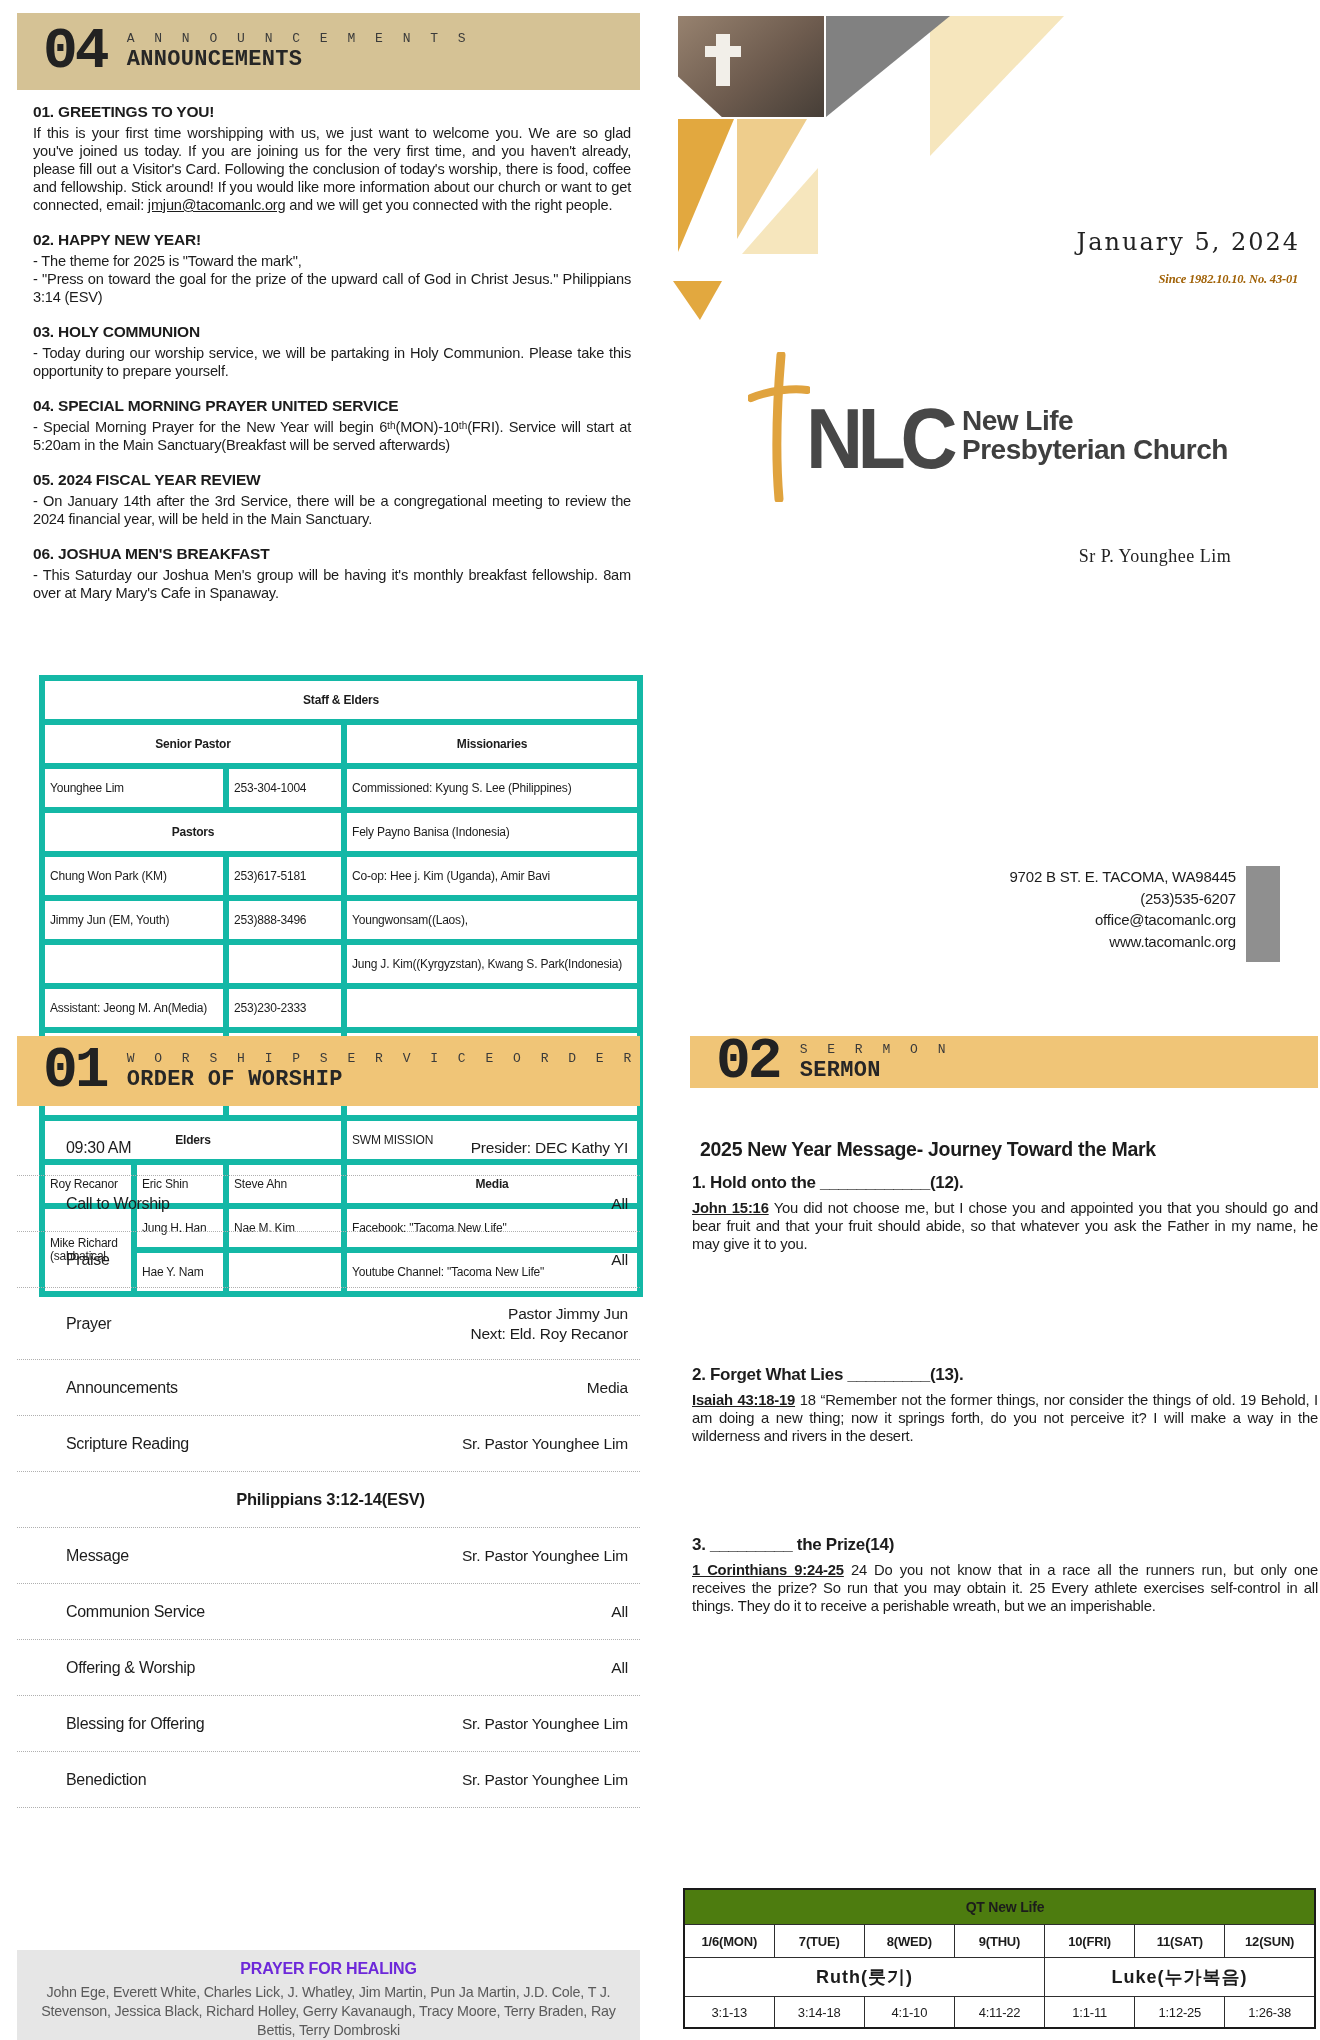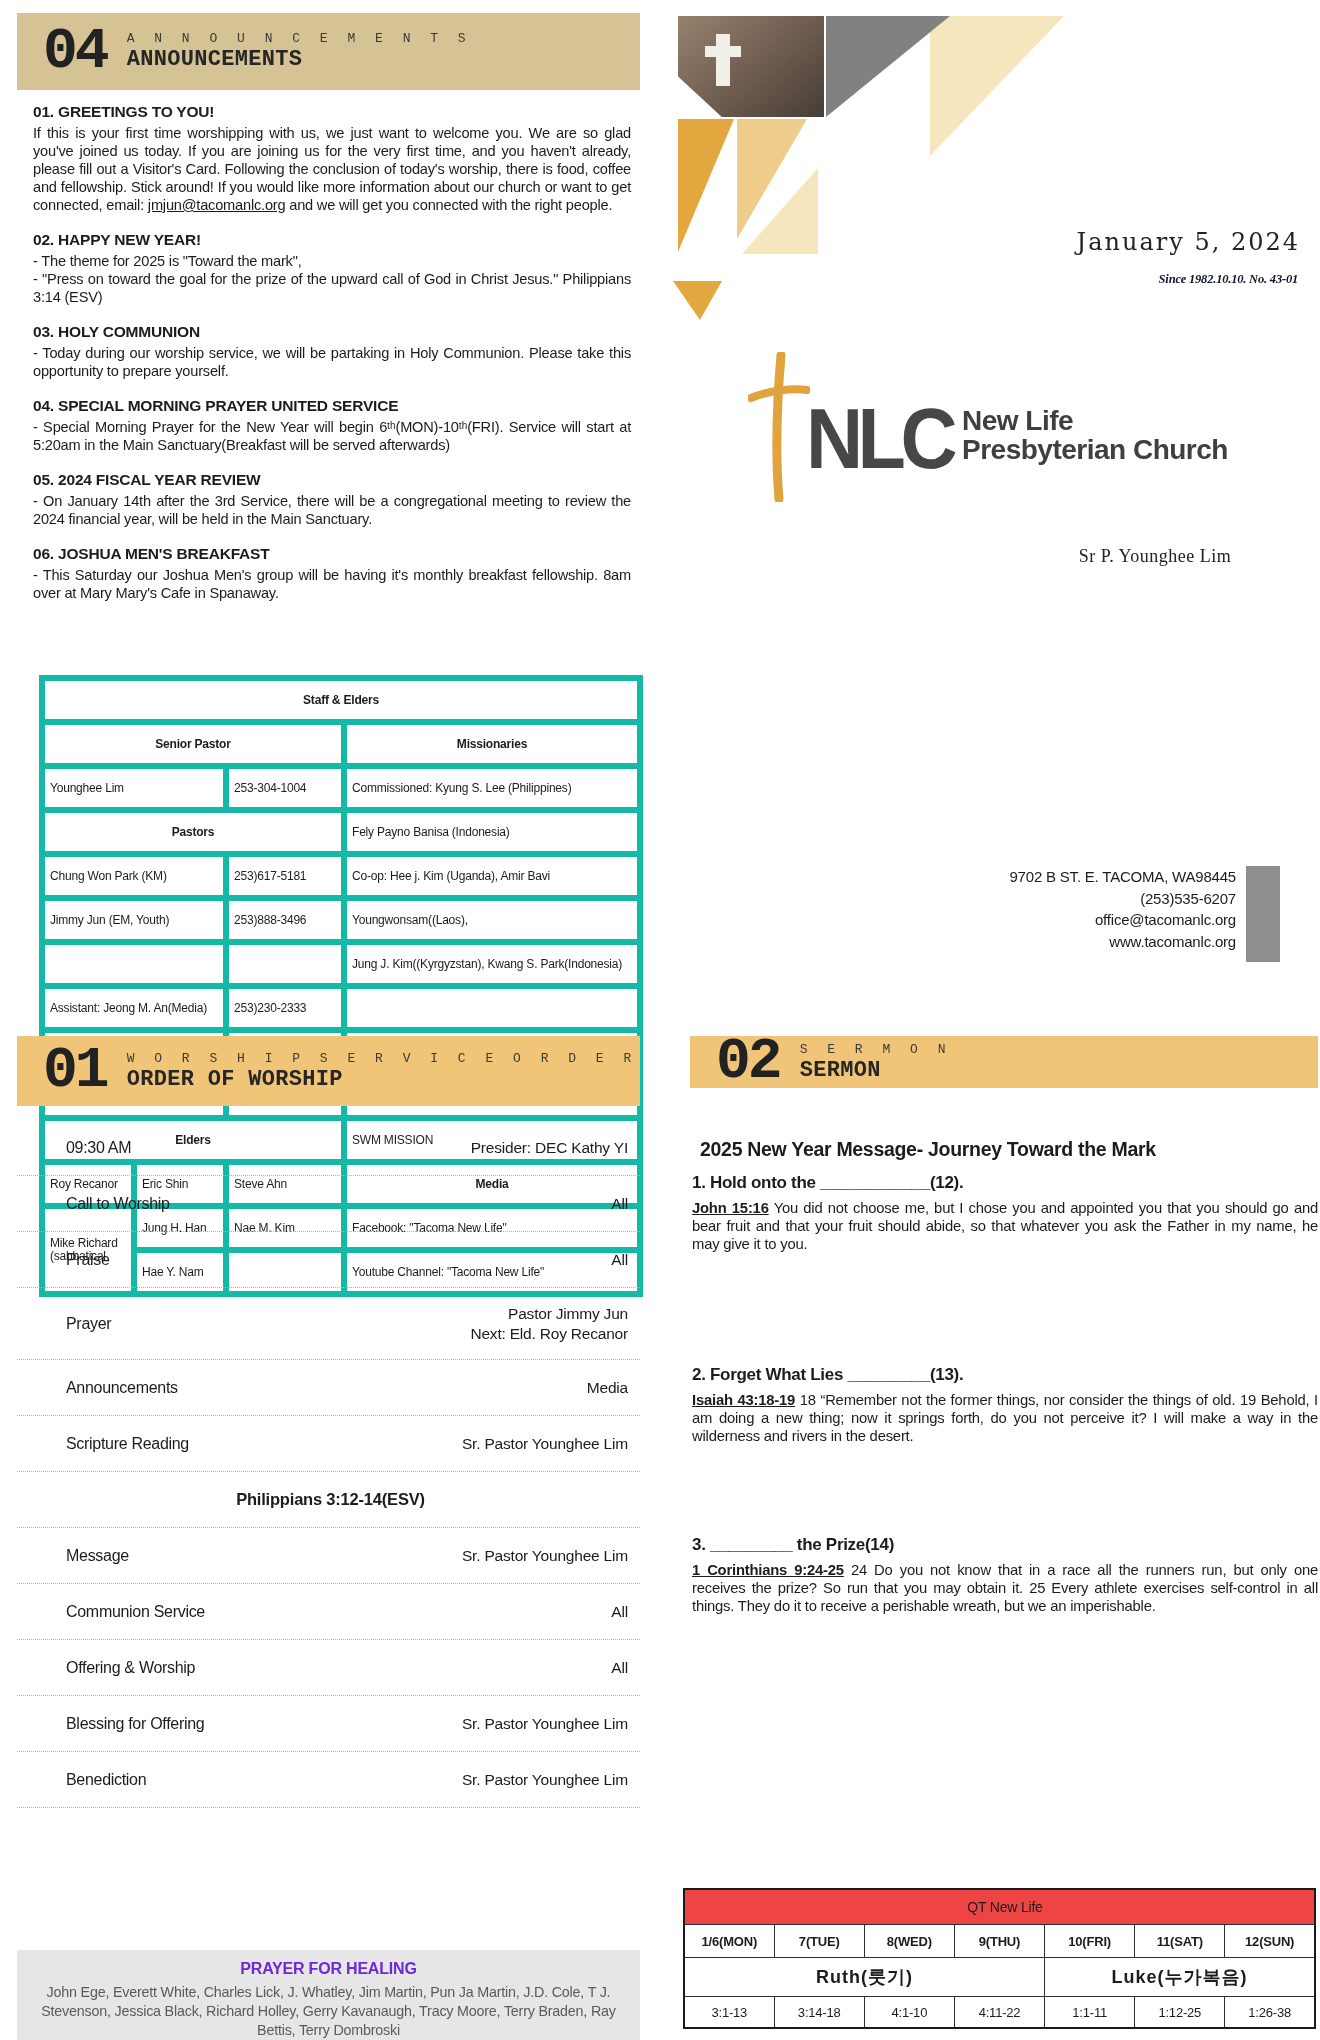--- a/index.html
+++ b/index.html
@@ -43,21 +43,21 @@
   .tri-gray  { left:826px; top:16px;  width:124px; height:101px; background:#818181; clip-path:polygon(0 0,100% 0,0 100%); }
   .tri-pale1 { left:930px; top:16px;  width:134px; height:140px; background:#f6e6bd; clip-path:polygon(0 0,100% 0,0 100%); }
   .tri-gold1 { left:678px; top:119px; width:56px;  height:133px; background:#e2a83f; clip-path:polygon(0 0,100% 0,0 100%); }
   .tri-gold2 { left:737px; top:119px; width:70px;  height:120px; background:#eecd8c; clip-path:polygon(0 0,100% 0,0 100%); }
   .tri-pale2 { left:742px; top:168px; width:76px;  height:86px;  background:#f6e6bd; clip-path:polygon(100% 0,100% 100%,0 100%); }
   .tri-gold3 { left:673px; top:281px; width:49px;  height:39px;  background:#e2a83f; clip-path:polygon(0 0,100% 0,55% 100%); }
 
   .date-line { position:absolute; right:20px; top:228px; width:500px; text-align:right;
     font-family:"DejaVu Serif","Liberation Serif",serif; font-size:24px; letter-spacing:2px; color:#222; }
   .since-line { position:absolute; right:22px; top:272px; width:400px; text-align:right;
-    font-family:"Liberation Serif",serif; font-style:italic; font-weight:700; font-size:12.5px; color:#0f172a; }
+    font-family:"Liberation Serif",serif; font-style:italic; font-weight:700; font-size:12.5px; color:#a16207; }
 
   .logo-cross { position:absolute; left:748px; top:352px; }
   .logo-nlc { position:absolute; left:806px; top:398px; font-size:86px; font-weight:700; line-height:0.95;
     letter-spacing:-6px; color:#474747; transform:scaleX(0.92); transform-origin:left; }
   .logo-name { position:absolute; left:962px; top:407px; color:#3f3f3f; font-weight:700; line-height:1.02; letter-spacing:-0.5px; }
   .logo-name .l1 { font-size:28px; }
   .logo-name .l2 { font-size:28px; }
   .pastor-line { position:absolute; left:1040px; top:546px; width:230px; text-align:center;
     font-family:"Liberation Serif",serif; font-size:18px; letter-spacing:0.5px; color:#222; }
 
@@ -85,21 +85,21 @@
   .sermon-title { font-size:19.5px; font-weight:700; padding-left:8px; margin-bottom:12px; letter-spacing:-0.3px; }
   .spoint-h { font-size:17px; font-weight:700; margin-bottom:6px; letter-spacing:-0.3px; }
   .sverse { font-size:14.8px; line-height:18px; text-align:justify; }
   .sref { font-weight:700; text-decoration:underline; }
   .gap1 { margin-bottom:112px; } .gap2 { margin-bottom:94px; } .gap3 { margin-bottom:90px; }
 
   
   table.qt { position:absolute; left:683px; top:1888px; width:633px; border-collapse:collapse;
     table-layout:fixed; border:2px solid #1a1a1a; }
   table.qt td { border:1px solid #2e2e2e; text-align:center; overflow:hidden; white-space:nowrap; }
-  td.qt-title { background:#ef4444; text-align:left; font-weight:400; font-size:14px; padding-left:12px; height:32px; }
+  td.qt-title { background:#4d7c0f; text-align:left; font-weight:700; font-size:14px; padding-left:12px; height:32px; }
   tr.qt-days td { font-weight:700; font-size:13px; height:30px; }
   tr.qt-books td { font-weight:700; font-size:18px; height:36px; letter-spacing:1px; }
   tr.qt-read td { font-size:13px; height:28px; }
 </style>
 </head>
 <body>
 
 <div class="page">
 
   <div class="section-bar bar-04">

